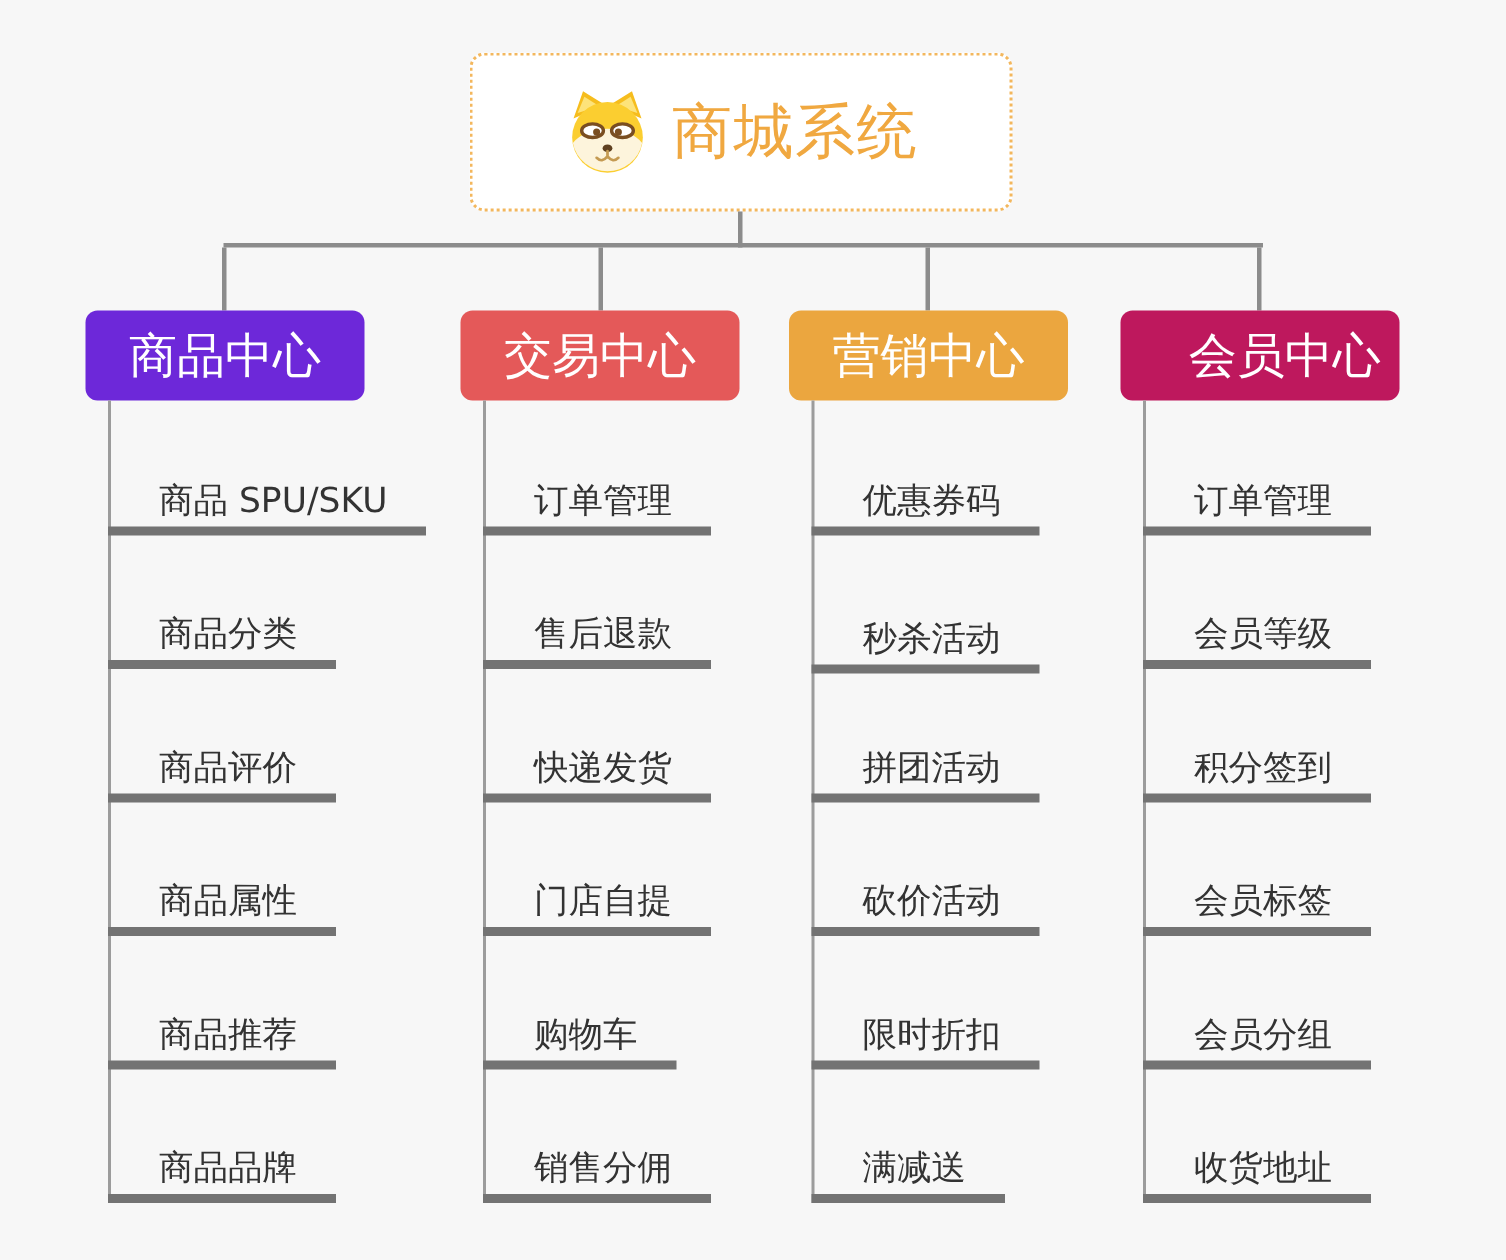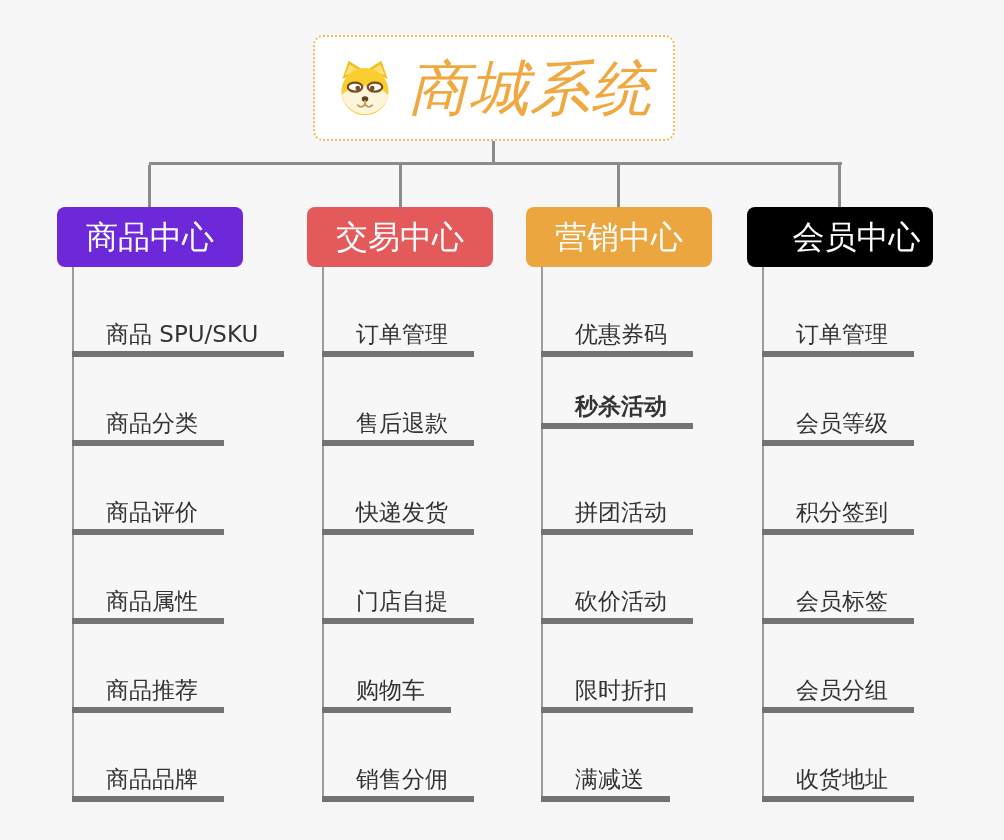--- a/index.html
+++ b/index.html
@@ -11,23 +11,22 @@
   }
   .canvas { position:relative; width:1004px; height:840px; background:#f7f7f7; }
 
   
   .root-node {
     position:absolute; left:313px; top:35px; width:362px; height:106px;
     background:#ffffff; border:2px dotted #f3b75d; border-radius:10px;
     display:flex; align-items:center; justify-content:center; gap:14px;
   }
   .root-title {
-    font-size:60px; line-height:1; color:#f0a840; letter-spacing:1px;
+    font-size:40px; line-height:1; color:#f0a840; letter-spacing:1px;
     white-space:nowrap;
-    font-style:italic;
   }
   .root-icon { width:58px; height:58px; flex:0 0 auto; }
 
   
   .line { position:absolute; background:#8c8c8c; }
   .root-drop     { left:492px; top:141px; width:3px;  height:24px; }
   .trunk         { left:149px; top:162px; width:693px; height:3px; }
   .drop          { top:165px; width:3px; height:42px; }
   .drop-0 { left:148px; }
   .drop-1 { left:399px; }
@@ -106,28 +105,28 @@
         <div class="leaf" style="top: 292px;">快递发货</div>
         <div class="leaf" style="top: 203px;">售后退款</div>
         <div class="leaf" style="top: 381px;">门店自提</div>
         <div class="leaf" style="top: 470px;">购物车</div>
         <div class="leaf" style="top: 559px;">销售分佣</div>
       </div>
       <div class="branch branch-2">
         <div class="branch-node" style="background: rgb(235, 166, 63);">营销中心</div>
         <div class="branch-vline"></div>
         <div class="leaf" style="top: 114px;">优惠券码</div>
-        <div class="leaf" style="top: 186px; font-weight: bold;">秒杀活动</div>
+        <div class="leaf" style="top: 206px;">秒杀活动</div>
         <div class="leaf" style="top: 292px;">拼团活动</div>
         <div class="leaf" style="top: 381px;">砍价活动</div>
         <div class="leaf" style="top: 470px;">限时折扣</div>
         <div class="leaf" style="top: 559px;">满减送</div>
       </div>
       <div class="branch branch-3">
-        <div class="branch-node" style="background: #000000; padding-left: 33px;">会员中心</div>
+        <div class="branch-node" style="background: #be185d; padding-left: 33px;">会员中心</div>
         <div class="branch-vline"></div>
         <div class="leaf" style="top: 114px;">订单管理</div>
         <div class="leaf" style="top: 203px;">会员等级</div>
         <div class="leaf" style="top: 292px;">积分签到</div>
         <div class="leaf" style="top: 381px;">会员标签</div>
         <div class="leaf" style="top: 470px;">会员分组</div>
         <div class="leaf" style="top: 559px;">收货地址</div>
       </div>
     </div>
 

